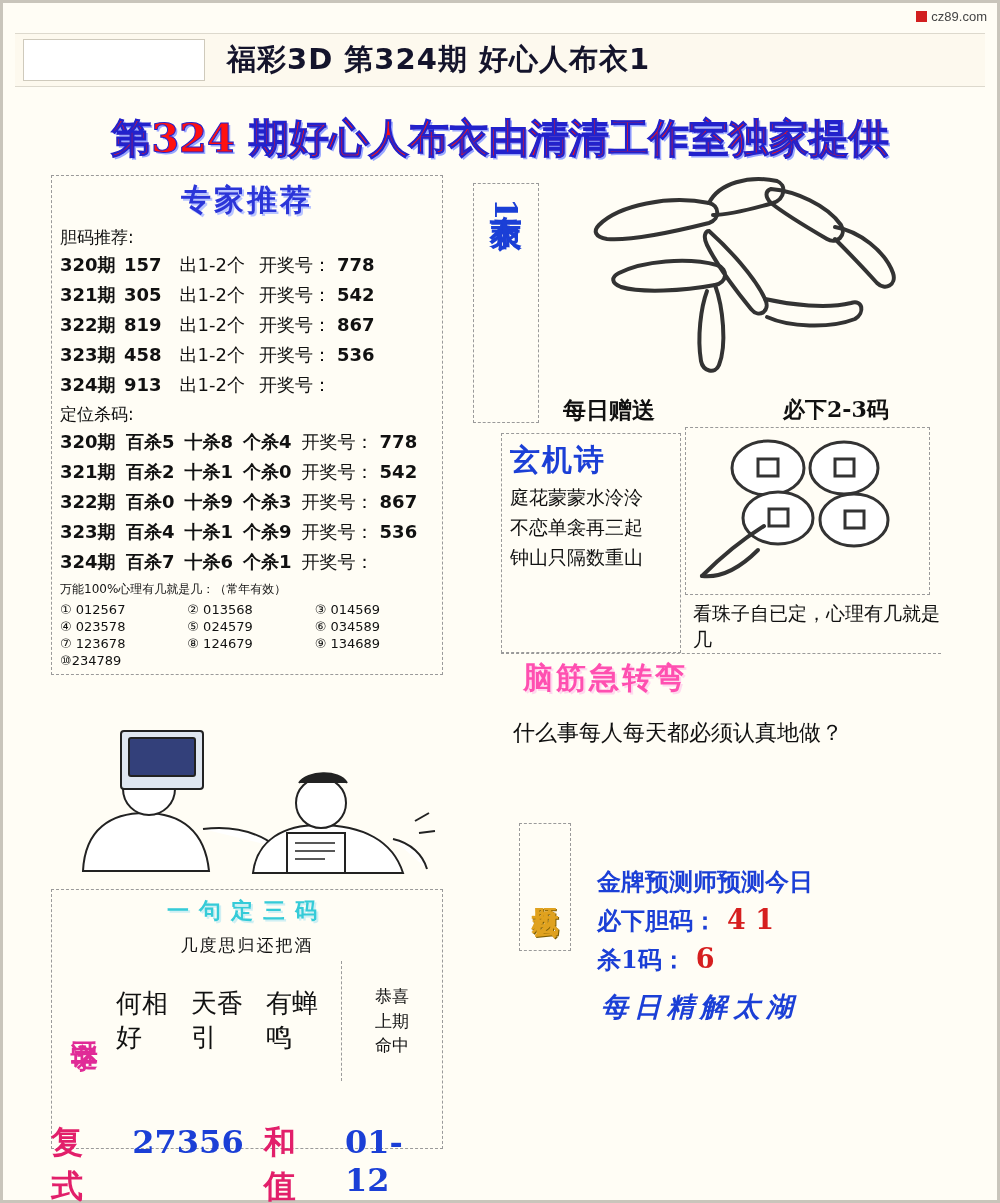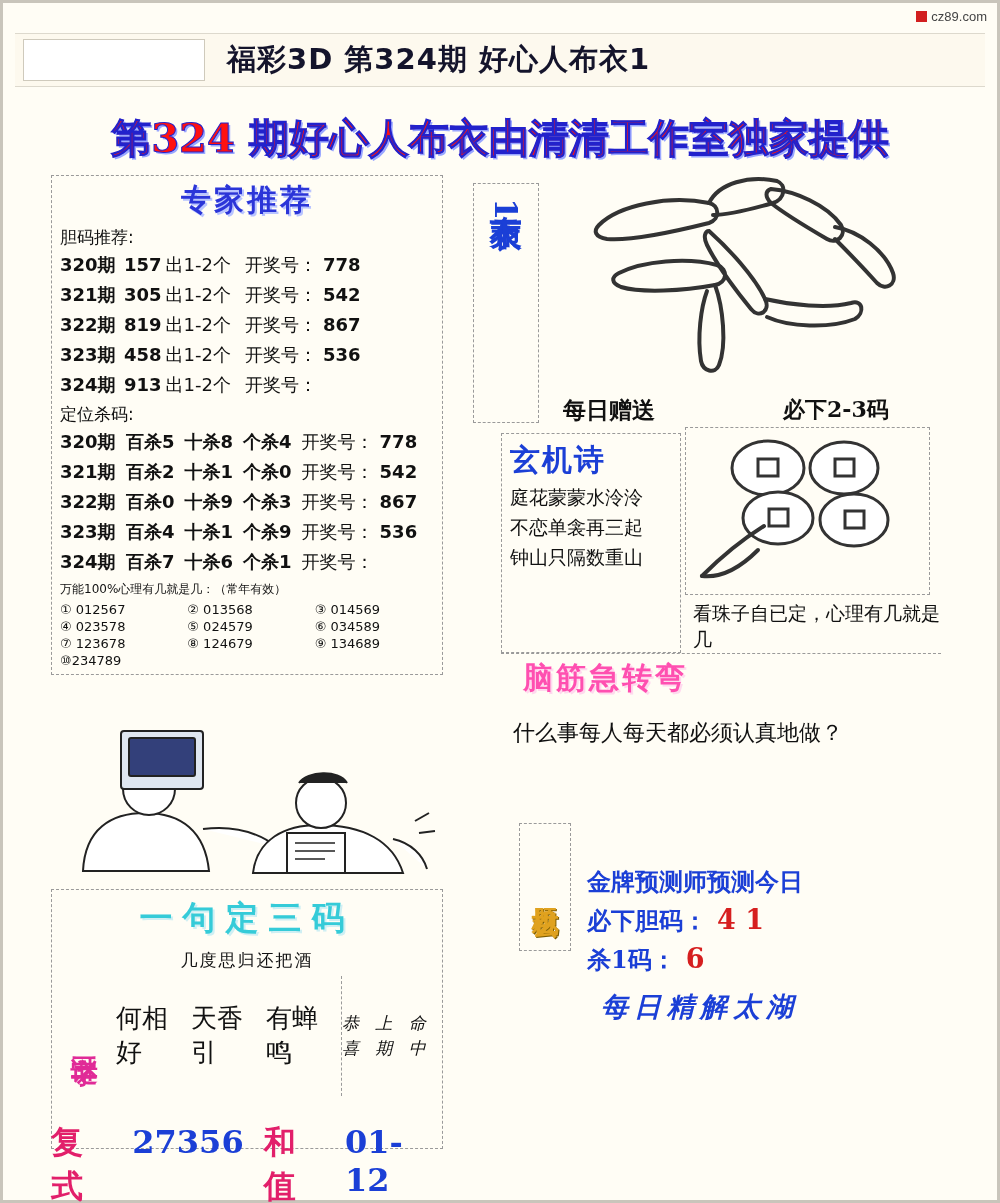--- a/index.html
+++ b/index.html
@@ -74,21 +74,21 @@
     font-family:"DejaVu Sans",sans-serif;
   }
   .row{
     display:flex;align-items:baseline;
     font-size:18px;color:#111;
     padding:3px 0 3px 8px;
     font-family:"DejaVu Sans",sans-serif;
     white-space:nowrap;
   }
   .row .issue{font-weight:bold;width:64px;}
-  .row .mid{font-weight:bold;margin-right:4px;}
+  .row .mid{font-weight:bold;margin-right:18px;}
   .row .open{margin-left:14px;}
   .row .res{font-weight:bold;margin-left:6px;}
   .kill .issue{width:66px;}
   .kill .k{font-weight:bold;margin-right:10px;}
   .fuzzy{
     font-size:12px;color:#111;padding:4px 0 2px 8px;
     font-family:"DejaVu Sans",sans-serif;
   }
   .codegrid{
     display:grid;grid-template-columns:repeat(3,1fr);
@@ -98,21 +98,21 @@
   .codegrid span{white-space:nowrap;}
   
   .illus{
     position:absolute;left:60px;top:718px;width:380px;height:160px;
   }
   
   .box3{
     position:absolute;left:48px;top:886px;width:392px;height:260px;
   }
   .box3-title{
-    text-align:center;font-size:33px;font-weight:bold;
+    text-align:center;font-size:22px;font-weight:bold;
     font-family:"DejaVu Serif",serif;
     color:#35cbd8;
     text-shadow:2px 2px 0 #cfeff3;
     letter-spacing:10px;
     padding:6px 0 2px;
   }
   .poem{
     text-align:center;font-size:17px;color:#111;
     font-family:"DejaVu Serif",serif;
     padding:6px 0 4px;letter-spacing:2px;
@@ -123,24 +123,23 @@
     align-items:center;font-size:27px;font-weight:bold;color:#e02b97;
     font-family:"DejaVu Serif",serif;line-height:1.05;
   }
   .triple-mid{
     flex:1;display:flex;flex-direction:row;justify-content:center;
     align-items:center;font-size:26px;color:#111;line-height:1.3;
     font-family:"DejaVu Serif",serif;
   }
   .triple-right{
     width:100px;border-left:1px dashed #9a9a9a;
-    display:flex;flex-direction:row;justify-content:center;align-items:center;
+    display:flex;flex-direction:column;justify-content:center;align-items:center;
     font-size:17px;color:#111;line-height:1.45;
     font-family:"DejaVu Sans",sans-serif;
-    font-style:italic;
   }
   .bottomline{
     position:absolute;left:48px;top:1118px;width:392px;
     display:flex;align-items:baseline;justify-content:center;gap:20px;
     font-family:"DejaVu Serif",serif;
   }
   .bl-red{font-size:32px;font-weight:bold;color:#e21f6a;}
   .bl-blue{font-size:32px;font-weight:bold;color:#1b3fd6;}
   
   .vtitle{
@@ -204,21 +203,21 @@
   }
   .xjt-vert{
     position:absolute;left:0;top:0;width:52px;height:128px;
     border:1px dashed #9a9a9a;box-sizing:border-box;
     display:flex;flex-direction:column;align-items:center;justify-content:center;
     font-size:27px;font-weight:bold;color:#e0a21f;
     font-family:"DejaVu Serif",serif;line-height:1.05;
     text-shadow:1px 1px 0 #7a5b00;
   }
   .xjt-body{
-    position:absolute;left:68px;top:40px;width:358px;
+    position:absolute;left:78px;top:40px;width:358px;
   }
   .xjt-line{
     font-size:24px;font-weight:bold;color:#1b3fd6;
     font-family:"DejaVu Serif",serif;
     padding:3px 0;white-space:nowrap;
   }
   .xjt-line .num{color:#d61f1f;font-size:27px;margin-left:10px;}
   .daily{
     position:absolute;left:598px;top:986px;
     font-size:27px;font-weight:bold;color:#1b3fd6;

